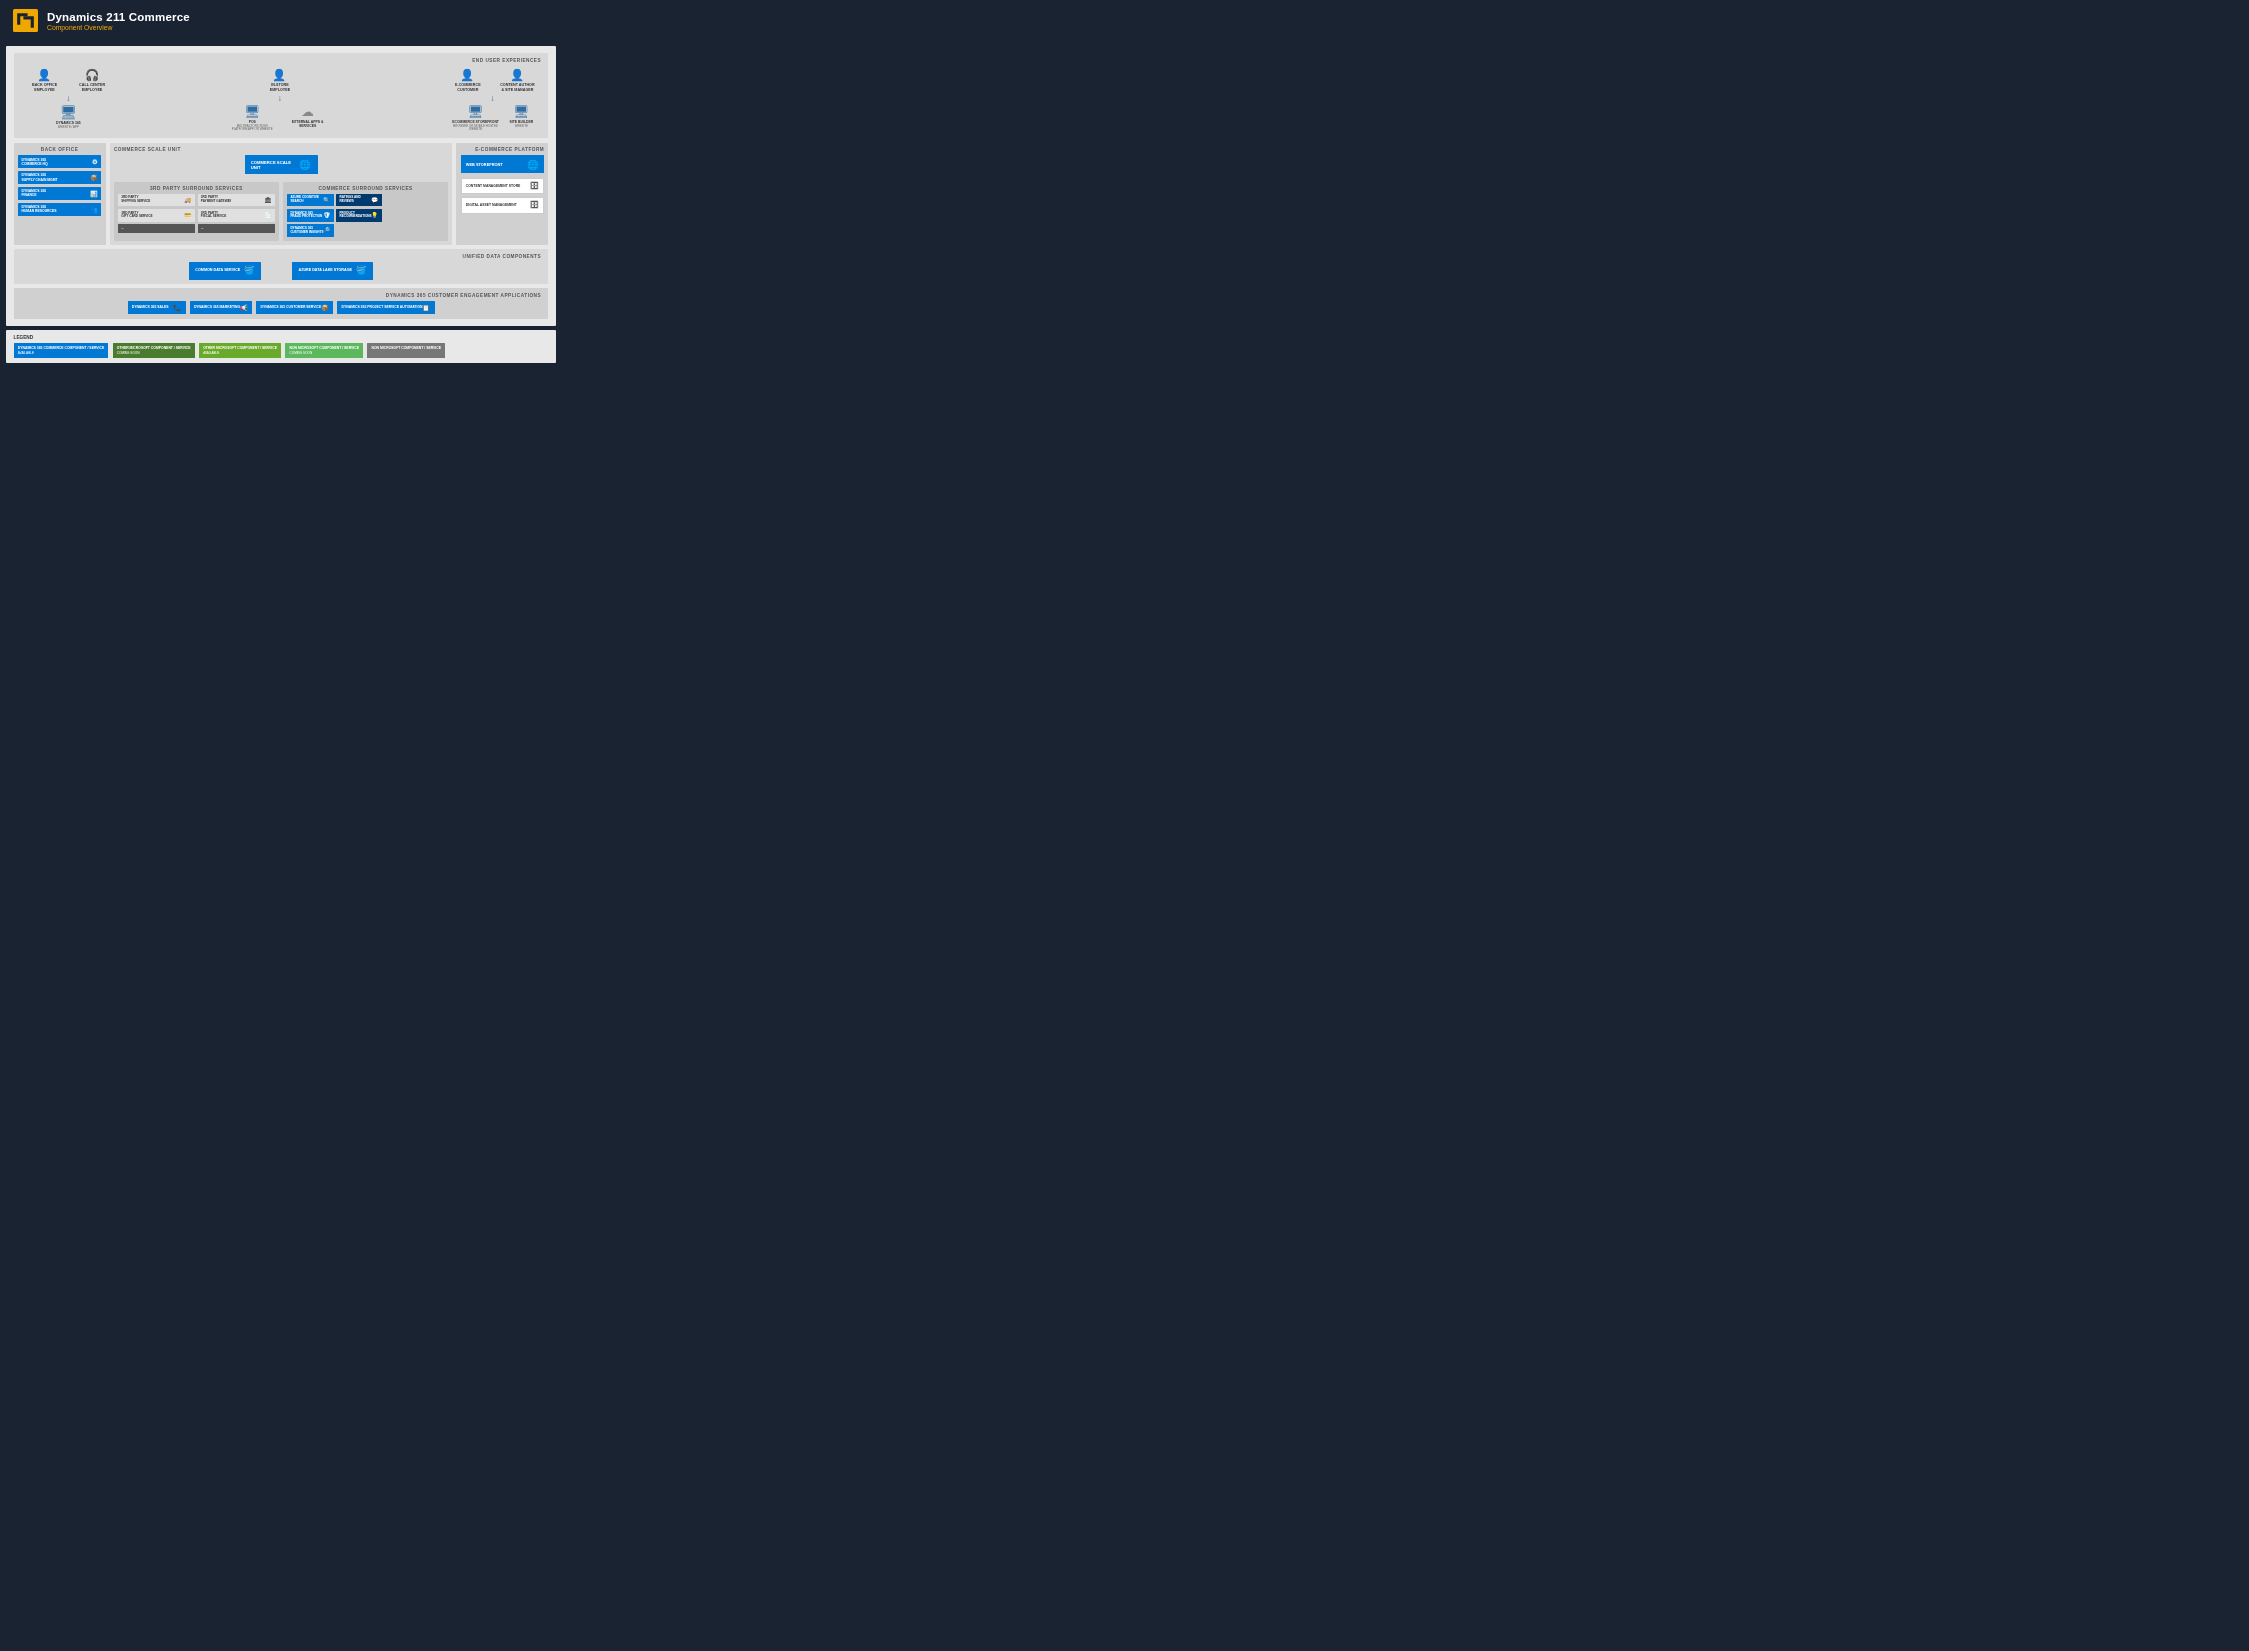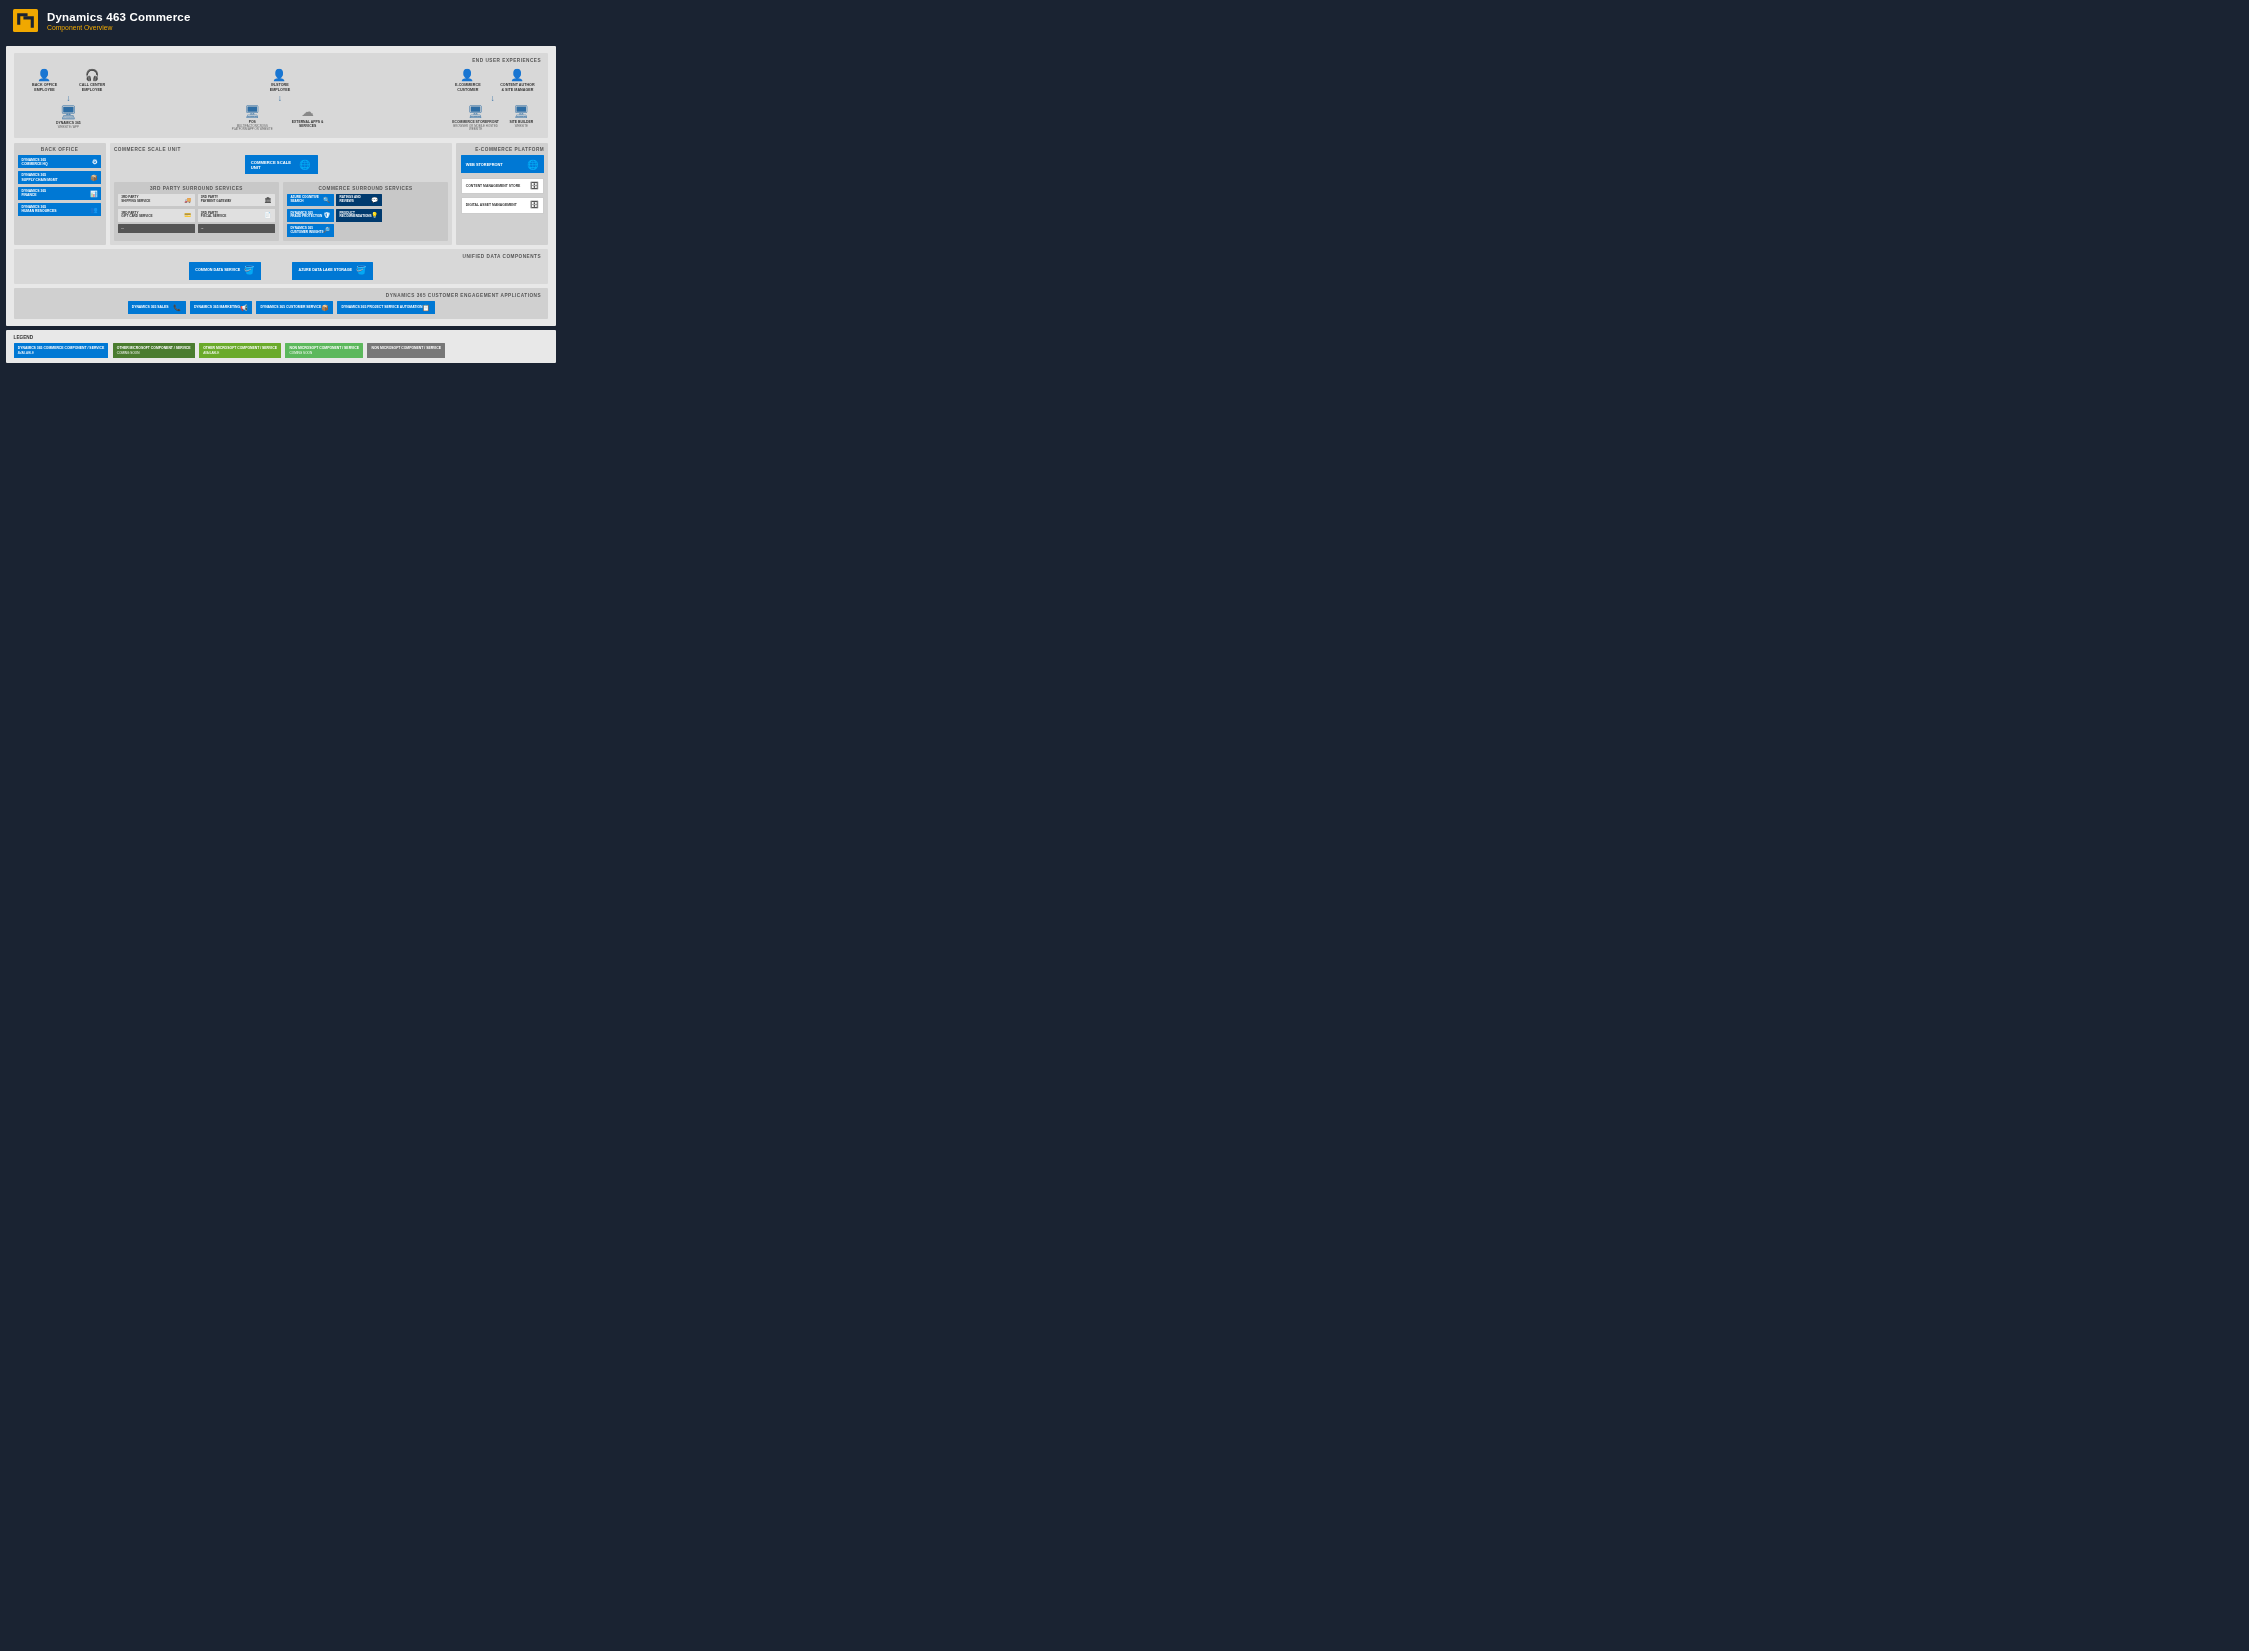--- a/index.html
+++ b/index.html
@@ -474,21 +474,21 @@
 </head>
 <body>
 
 <div id="header">
   <svg id="logo-icon" viewBox="0 0 48 44">
     <rect width="48" height="44" fill="#f0a800" rx="3"></rect>
     <polygon points="8,8 28,8 28,14 14,14 14,30 8,30" fill="#1a2332"></polygon>
     <polygon points="20,14 40,14 40,36 34,36 34,20 20,20" fill="#1a2332"></polygon>
   </svg>
   <div id="header-text">
-    <h1>Dynamics 463 Commerce</h1>
+    <h1>Dynamics 211 Commerce</h1>
     <h2>Component Overview</h2>
   </div>
 </div>
 
 <div id="diagram-area">
 
   <div id="end-user-section">
     <div id="end-user-label">END USER EXPERIENCES</div>
     <div class="user-section-inner">
 

